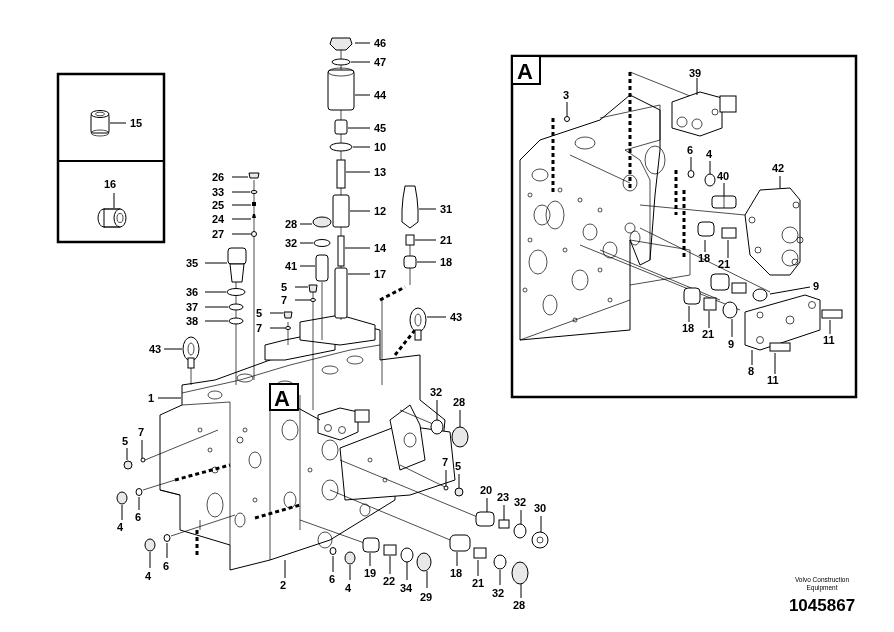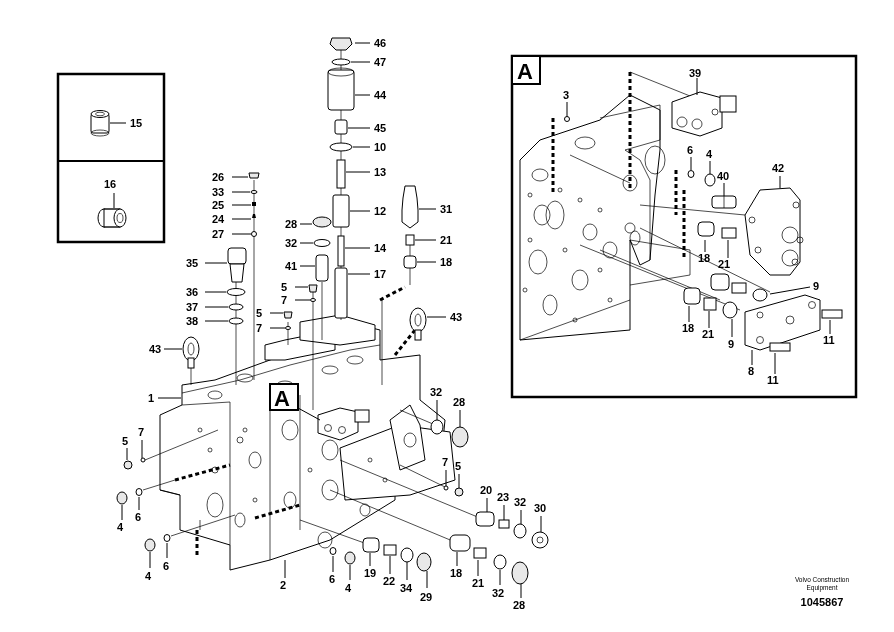--- a/index.html
+++ b/index.html
@@ -10,21 +10,21 @@
     .label-A { font-family: "Liberation Sans", sans-serif; font-weight: bold; font-size: 22px; fill: #000; }
     .lead { stroke: #000; stroke-width: 1; fill: none; }
     .part { stroke: #000; stroke-width: 1; fill: #fff; }
     .partg { stroke: #000; stroke-width: 1; fill: #e8e8e8; }
     .thin { stroke: #000; stroke-width: 0.7; fill: none; }
     .dash { stroke: #000; stroke-width: 3; stroke-dasharray: 4 3; fill: none; }
     .frame { stroke: #000; stroke-width: 2.5; fill: #fff; }
     .brand { position: absolute; left: 780px; top: 576px; width: 84px; text-align: center;
              font-size: 6.5px; line-height: 8px; color: #000; }
     .docnum { position: absolute; left: 780px; top: 596px; width: 84px; text-align: center;
-              font-size: 11px; font-weight: bold; color: #000; }
+              font-size: 17px; font-weight: bold; color: #000; }
   </style>
 </head>
 <body>
 
 <svg id="diagram" width="894" height="632" viewBox="0 0 894 632" xmlns="http://www.w3.org/2000/svg">
 
   <g>
     <rect x="58" y="74" width="106" height="168" class="frame"></rect>
     <line x1="58" y1="161" x2="164" y2="161" stroke="#000" stroke-width="2"></line>
 

